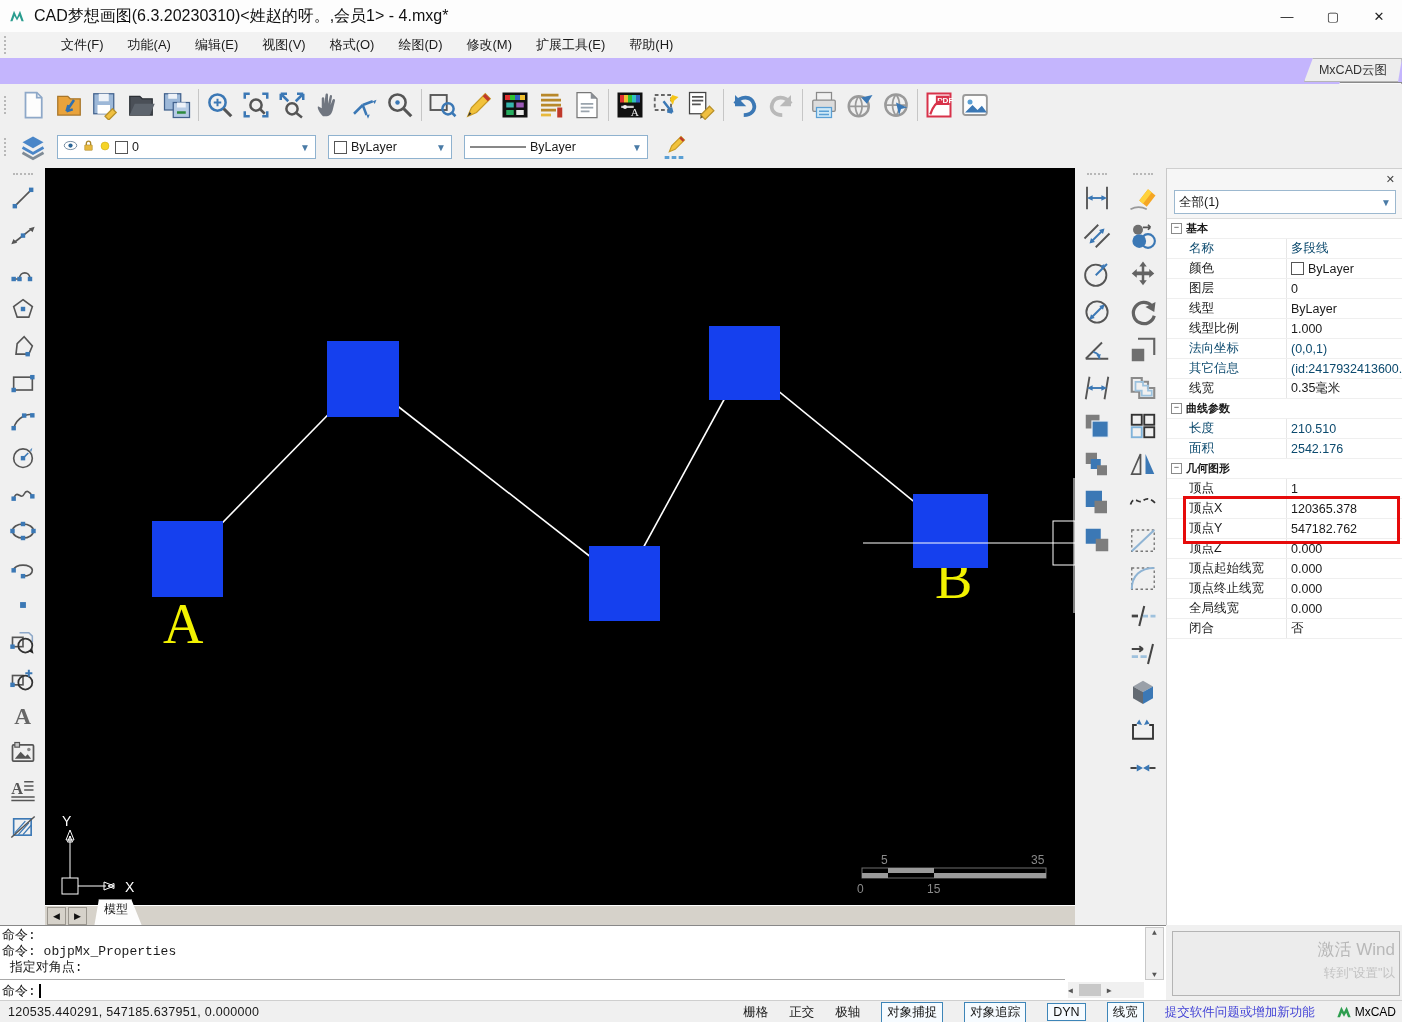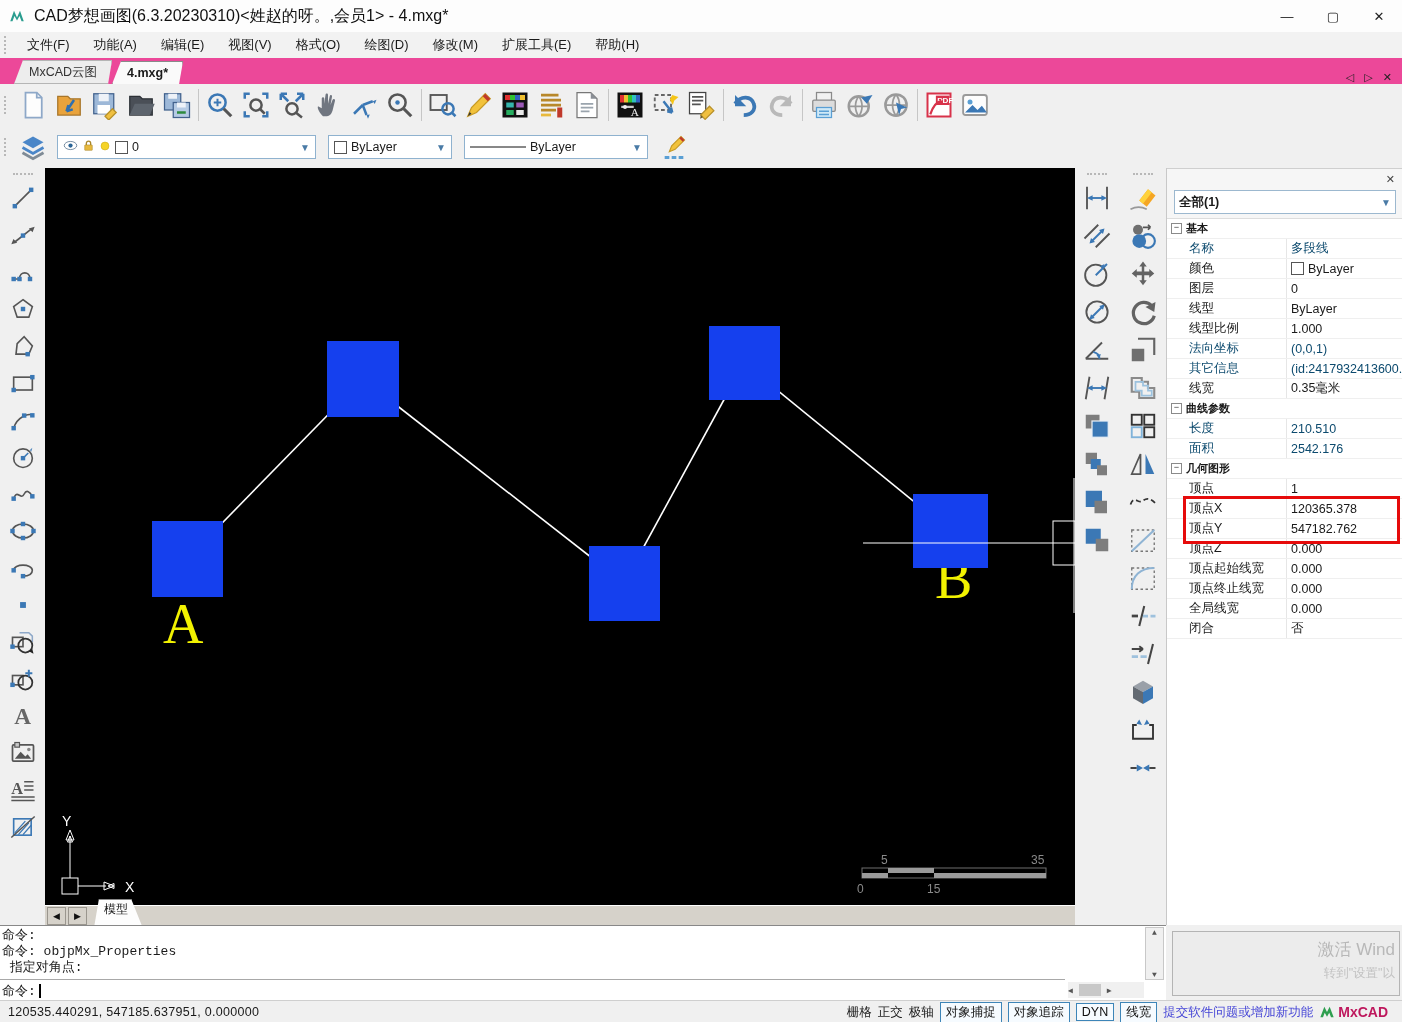--- a/index.html
+++ b/index.html
@@ -5,25 +5,25 @@
   html,body{margin:0;padding:0;background:#888;}
   #root{position:relative;width:1402px;height:1022px;background:#f0f0f0;
         font-family:"Liberation Sans",sans-serif;overflow:hidden;font-size:13px;color:#1a1a1a;}
   .abs{position:absolute;}
   
   .titlebar{left:0;top:0;width:1402px;height:32px;background:#fdfdfd;display:flex;align-items:center;}
   .title-text{margin-left:8px;font-size:16px;color:#111;}
   .win-btns{margin-left:auto;display:flex;}
   .win-btn{width:46px;height:30px;display:flex;align-items:center;justify-content:center;font-size:13px;color:#222;}
   
-  .menubar{left:0;top:32px;width:1402px;height:26px;background:#f2f2f2;display:flex;align-items:center;border-bottom:1px solid #e2e2e2;}
+  .menubar{left:0;top:32px;width:1402px;height:26px;background:#f2f2f2;display:flex;align-items:center;border-bottom:1px solid #e2e2e2;gap:34px;}
   .grip-v{width:3px;height:18px;border-left:2px dotted #b8b8b8;margin:0 6px 0 4px;}
   .menu-item{padding:3px 12px;font-size:13px;}
   
-  .tabrow{left:0;top:58px;width:1402px;height:26px;background:#ec4899;border-bottom:5px solid #be185d;display:flex;align-items:flex-end;}
+  .tabrow{left:0;top:58px;width:1402px;height:26px;background:#c4b5fd;border-bottom:5px solid #be185d;display:flex;align-items:flex-end;flex-direction:column;}
   .tab{height:22px;line-height:22px;padding:0 14px;font-size:12.5px;position:relative;
        clip-path:polygon(9px 0,100% 0,calc(100% - 4px) 100%,0 100%);}
   .tab.inactive{background:#ededed;color:#333;border:1px solid #b5b5b5;}
   .tab.active{background:#fafafa;font-weight:bold;border:1px solid #8a8a8a;border-bottom:none;}
   .tab-ctrls{margin-left:auto;display:flex;align-items:center;gap:10px;padding-right:10px;font-size:11px;color:#222;}
   
   .tb1{left:0;top:84px;width:1402px;height:42px;background:#f0f0f0;display:flex;align-items:center;}
   .tb2{left:0;top:126px;width:1402px;height:42px;background:#f0f0f0;display:flex;align-items:center;border-bottom:1px solid #a8a8a8;}
   .tbtn{width:36px;height:36px;display:flex;align-items:center;justify-content:center;border-radius:2px;}
   .vsep{width:1px;background:#c6c6c6;height:32px;margin:0 3px;}
@@ -43,21 +43,21 @@
   
   .modelbar{left:45px;top:905px;width:1030px;height:20px;background:#d6d2ca;display:flex;align-items:center;border-top:1px solid #fff;}
   .mbtn{width:17px;height:16px;display:flex;align-items:center;justify-content:center;font-size:9px;color:#111;background:#d6d2ca;border:1px solid #9a968e;margin-left:2px;}
   .model-tab{height:18px;line-height:18px;background:#fdfdfd;border:1px solid #8a8a8a;border-bottom:none;
              padding:0 16px 16px 10px;margin-left:6px;font-size:12px;clip-path:polygon(0 100%,6px 0,calc(100% - 14px) 0,100% 100%);}
   
   .props{left:1166px;top:168px;width:236px;height:757px;background:#f6f6f6;border-left:1px solid #c8c8c8;}
   .props-head{position:absolute;left:0;top:0;right:0;height:20px;border-top:1px solid #cfcfcf;}
   .props-close{position:absolute;right:8px;top:4px;font-size:11px;color:#444;}
   .props-combo{position:absolute;left:7px;top:22px;right:7px;height:22px;background:#fff;border:1px solid #9cb8cf;
-               display:flex;align-items:center;padding:0 4px;font-size:12.5px;font-weight:bold;}
+               display:flex;align-items:center;padding:0 4px;font-size:12.5px;}
   .props-grid{position:absolute;left:0;top:50px;right:0;background:#fff;border-top:1px solid #ddd;}
   .prow{height:19px;display:flex;border-bottom:1px solid #efefef;font-size:12.5px;align-items:center;}
   .pgut{width:19px;display:flex;align-items:center;justify-content:center;flex:none;}
   .secbox{width:9px;height:9px;border:1px solid #8a8a8a;background:#fff;font-size:9px;line-height:7px;text-align:center;color:#333;}
   .plab{width:97px;height:100%;display:flex;align-items:center;padding-left:3px;border-right:1px solid #e6e6e6;flex:none;
         white-space:nowrap;overflow:hidden;}
   .pval{flex:1;height:100%;display:flex;align-items:center;gap:4px;padding-left:4px;white-space:nowrap;overflow:hidden;}
   .psec{font-weight:bold;font-size:11px;}
   .gray{color:#0c4a6e;}
   .hl-box{position:absolute;border:3px solid #e60b0b;pointer-events:none;}
@@ -74,25 +74,25 @@
   
   .wmark{left:1166px;top:925px;width:236px;height:75px;background:#f0f0f0;}
   .wmark-box{position:absolute;left:6px;top:6px;right:2px;bottom:4px;background:#ececec;border:1px solid #b4b4b4;
              text-align:right;padding:6px 4px 0 0;overflow:hidden;}
   .wm1{font-size:17px;color:#b8b8b8;white-space:nowrap;}
   .wm2{font-size:12.5px;color:#c2c2c2;white-space:nowrap;margin-top:4px;}
   
   .statusbar{left:0;top:1000px;width:1402px;height:22px;background:#f0f0f0;border-top:1px solid #cfcfcf;
              display:flex;align-items:center;font-size:12.5px;}
   .coords{margin-left:8px;letter-spacing:0.3px;}
-  .sb-right{margin-left:auto;display:flex;align-items:center;gap:6px;padding-right:14px;}
+  .sb-right{margin-left:auto;display:flex;align-items:center;gap:21px;padding-right:6px;}
   .toggle-plain{color:#222;}
   .toggle-boxed{border:1px solid #3d85b8;background:#f6fbff;padding:1px 5px;color:#111;}
   .sb-link{color:#4545d6;}
-  .brand{display:flex;align-items:center;gap:3px;font-weight:bold;color:#be185d;font-size:14px;}
+  .brand{display:flex;align-items:center;gap:3px;font-weight:normal;color:#000000;font-size:12px;}
 </style>
 </head>
 <body>
 
 <div id="root">
 
   <div class="abs titlebar">
     <span style="margin-left:8px;display:flex">
       <svg width="18" height="18" viewBox="0 0 24 24">
           <path d="M3 19L8 5l4 9 4-9 5 14h-3l-2.6-7L12 18l-3.4-6L6 19z" fill="#2a9d8f"></path>

